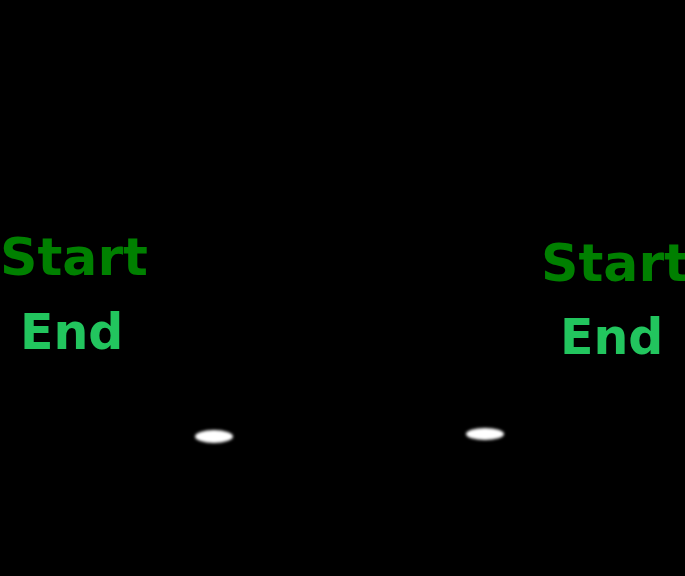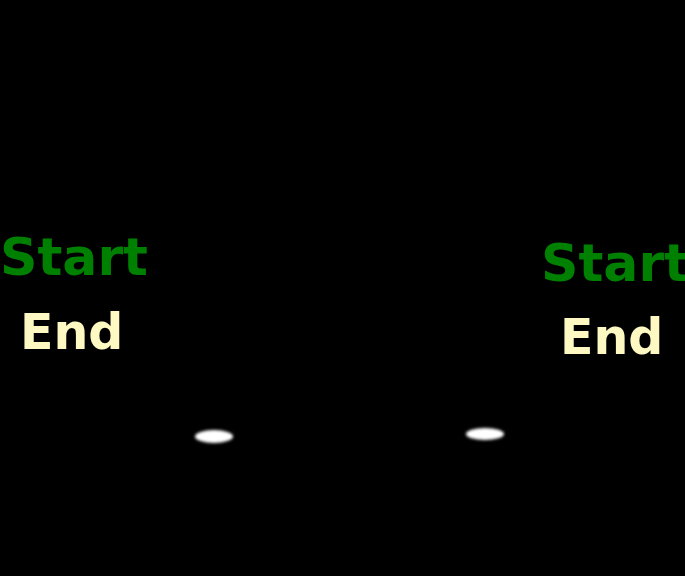--- a/index.html
+++ b/index.html
@@ -28,21 +28,21 @@
     letter-spacing: 0px;
     user-select: none;
   }
 
   .label.start {
     color: #008000;
     font-size: 52px;
   }
 
   .label.end {
-    color: #fef9c3;
+    color: #22c55e;
     font-size: 49px;
   }
 
   
   #label-start-left { left: 0px;  top: 231px; }
   #label-end-left   { left: 20px; top: 308px; }
 
   
   #label-start-right { left: 541px; top: 237px; }
   #label-end-right   { left: 560px; top: 313px; }

